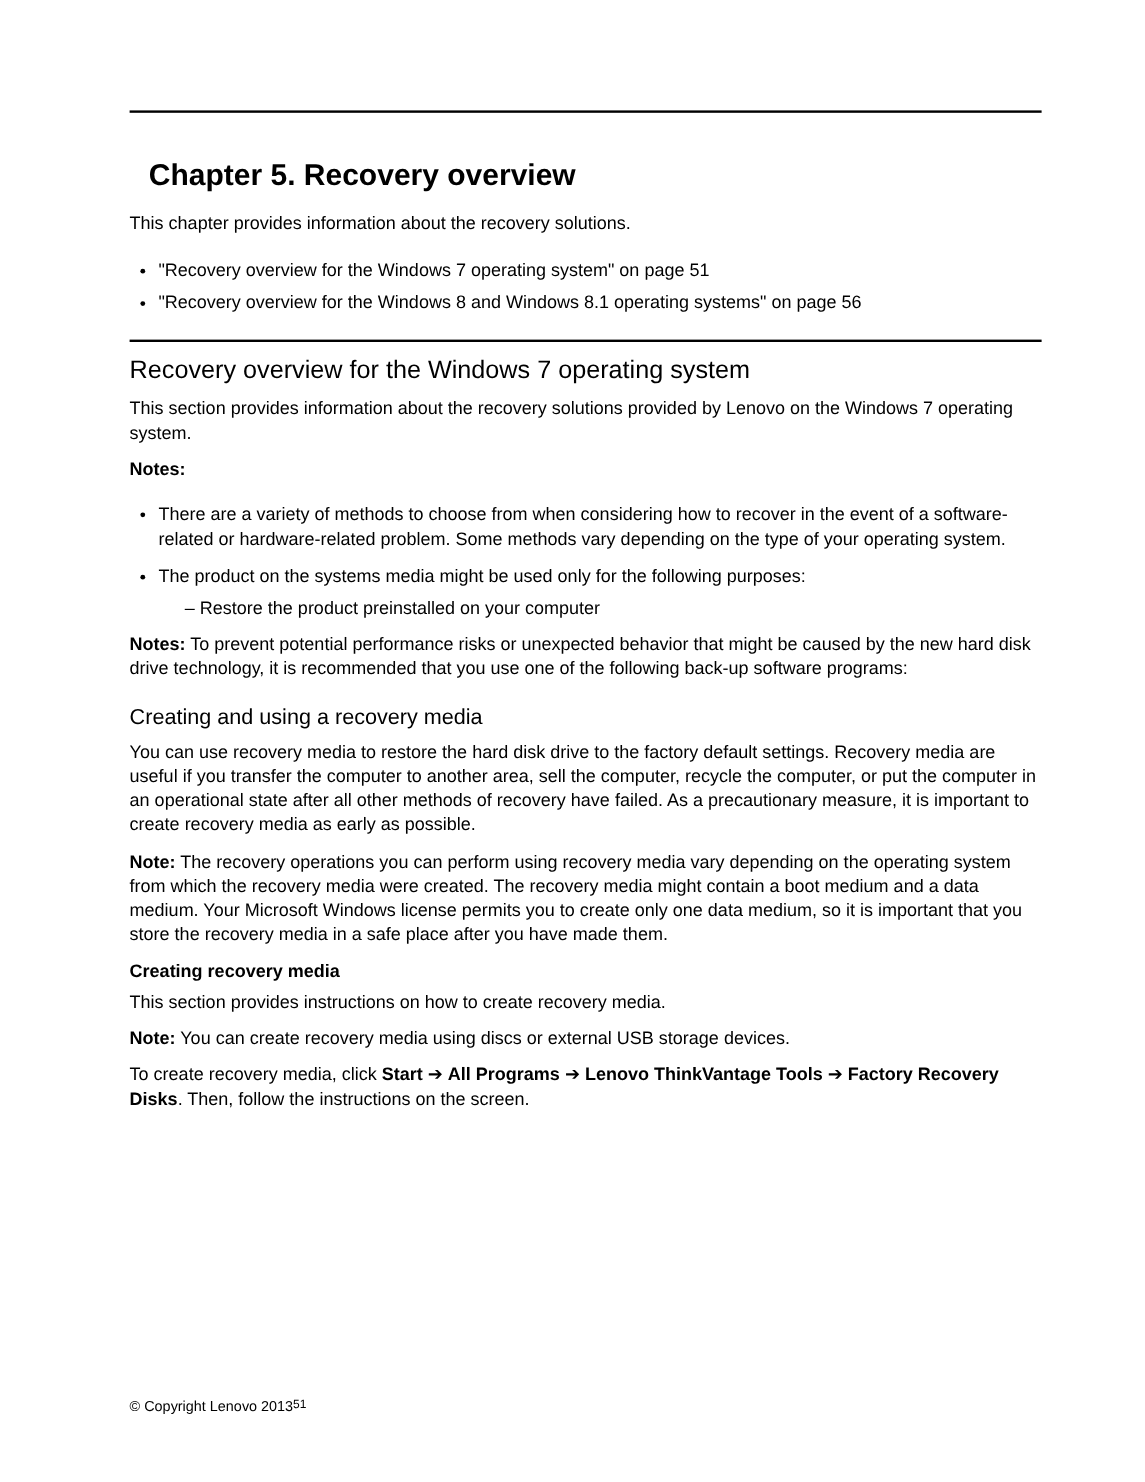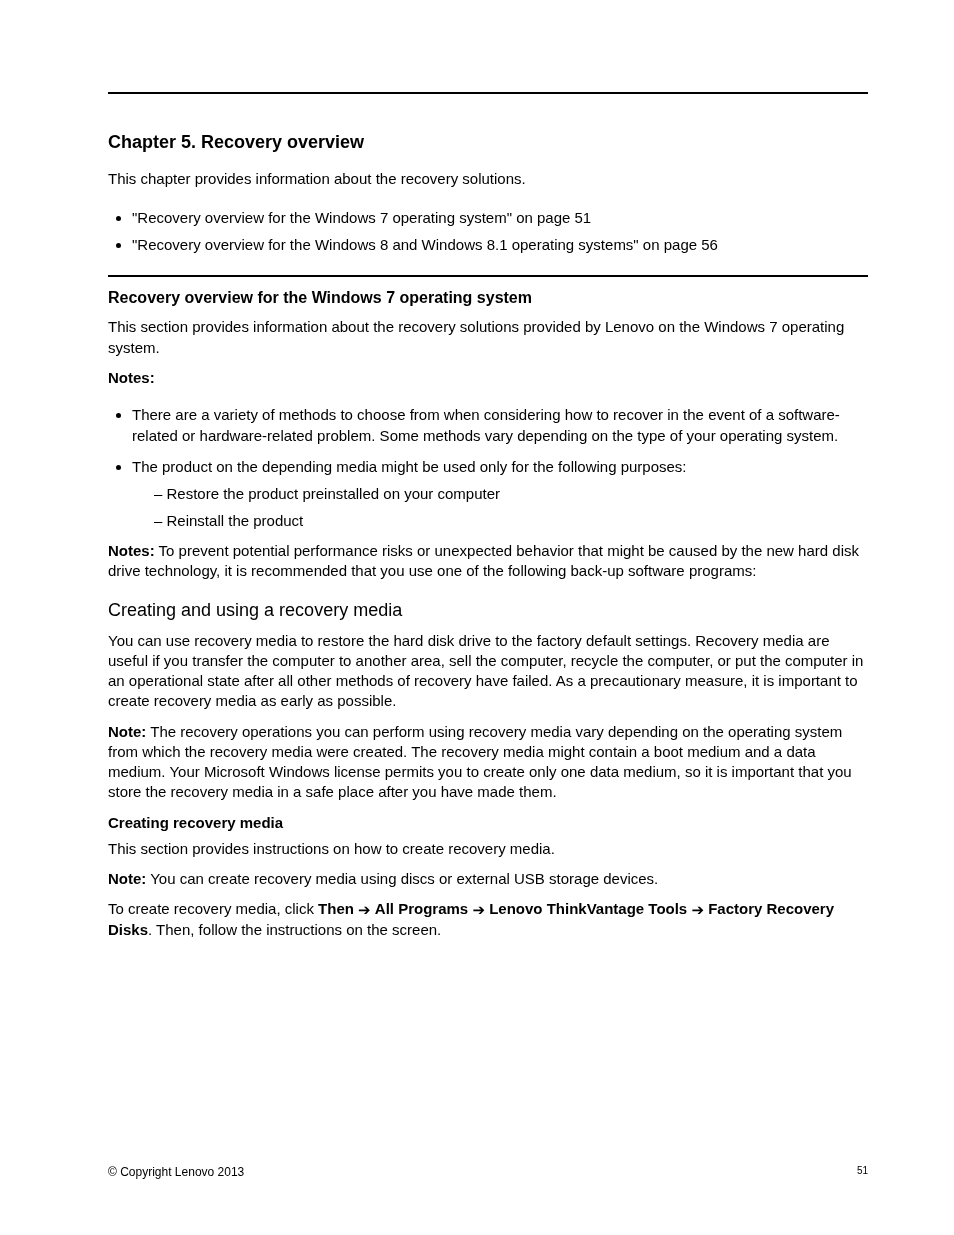--- a/index.html
+++ b/index.html
@@ -15,43 +15,43 @@
     height: 1235px;
     box-sizing: border-box;
     padding: 92px 86px 56px 108px;
     position: relative;
   }
   .top-rule {
     border-top: 2px solid #000;
     margin-bottom: 38px;
   }
   h1 {
-    font-size: 18px;
+    font-size: 25px;
     font-weight: bold;
-    margin: 0 0 16px 0;
+    margin: 0 0 16px 16px;
   }
   .intro {
     margin: 0 0 18px 0;
     line-height: 1.35;
   }
   ul.outer {
     margin: 0 0 20px 0;
     padding-left: 24px;
   }
   ul.outer > li {
     margin-bottom: 6px;
     line-height: 1.4;
   }
   .mid-rule {
     border-top: 2px solid #000;
     margin: 20px 0 10px 0;
   }
   h2 {
-    font-size: 16px;
-    font-weight: bold;
+    font-size: 21px;
+    font-weight: normal;
     margin: 12px 0 10px 0;
   }
   h3 {
     font-size: 18px;
     font-weight: normal;
     margin: 18px 0 10px 0;
   }
   p {
     margin: 0 0 10px 0;
     line-height: 1.35;
@@ -90,21 +90,20 @@
   .sub-heading {
     font-weight: bold;
     margin-bottom: 6px;
   }
   .footer {
     position: absolute;
     bottom: 56px;
     left: 108px;
     right: 86px;
     display: flex;
-    justify-content: space-between;
     font-size: 12px;
   }
   .footer .pg {
     font-weight: normal;
     font-size: 10px;
   }
   .arrow {
     display: inline-block;
     vertical-align: middle;
   }
@@ -128,24 +127,23 @@
 
   <h2>Recovery overview for the Windows 7 operating system</h2>
 
   <p>This section provides information about the recovery solutions provided by Lenovo on the Windows 7 operating system.</p>
 
   <p class="bold">Notes:</p>
 
   <ul class="notes">
     <li>There are a variety of methods to choose from when considering how to recover in the event of a software-related or hardware-related problem. Some methods vary depending on the type of your operating system.</li>
     <li>
-      <span>The product on the depending media might be used only for the following purposes:</span>
+      <span>The product on the systems media might be used only for the following purposes:</span>
       <ul class="inner">
         <li>Restore the product preinstalled on your computer</li>
-        <li>Reinstall the product</li>
       </ul>
     </li>
   </ul>
 
   <p>
     <span class="bold">Notes:</span><span> To prevent potential performance risks or unexpected behavior that might be caused by the new hard disk drive technology, it is recommended that you use one of the following back-up software programs:</span>
   </p>
 
 
   <h3>Creating and using a recovery media</h3>
@@ -158,21 +156,21 @@
 
   <p class="sub-heading">Creating recovery media</p>
 
   <p>This section provides instructions on how to create recovery media.</p>
 
   <p>
     <span class="bold">Note:</span><span> You can create recovery media using discs or external USB storage devices.</span>
   </p>
 
   <p>
-    <span>To create recovery media, click </span><span class="bold">Then</span>
+    <span>To create recovery media, click </span><span class="bold">Start</span>
     <span class="arrow">➔</span>
     <span class="bold">All Programs</span>
     <span class="arrow">➔</span>
     <span class="bold">Lenovo ThinkVantage Tools</span>
     <span class="arrow">➔</span>
     <span class="bold">Factory Recovery Disks</span><span>. Then, follow the instructions on the screen.</span>
   </p>
 
   <div class="footer">
     <span>© Copyright Lenovo 2013</span>

